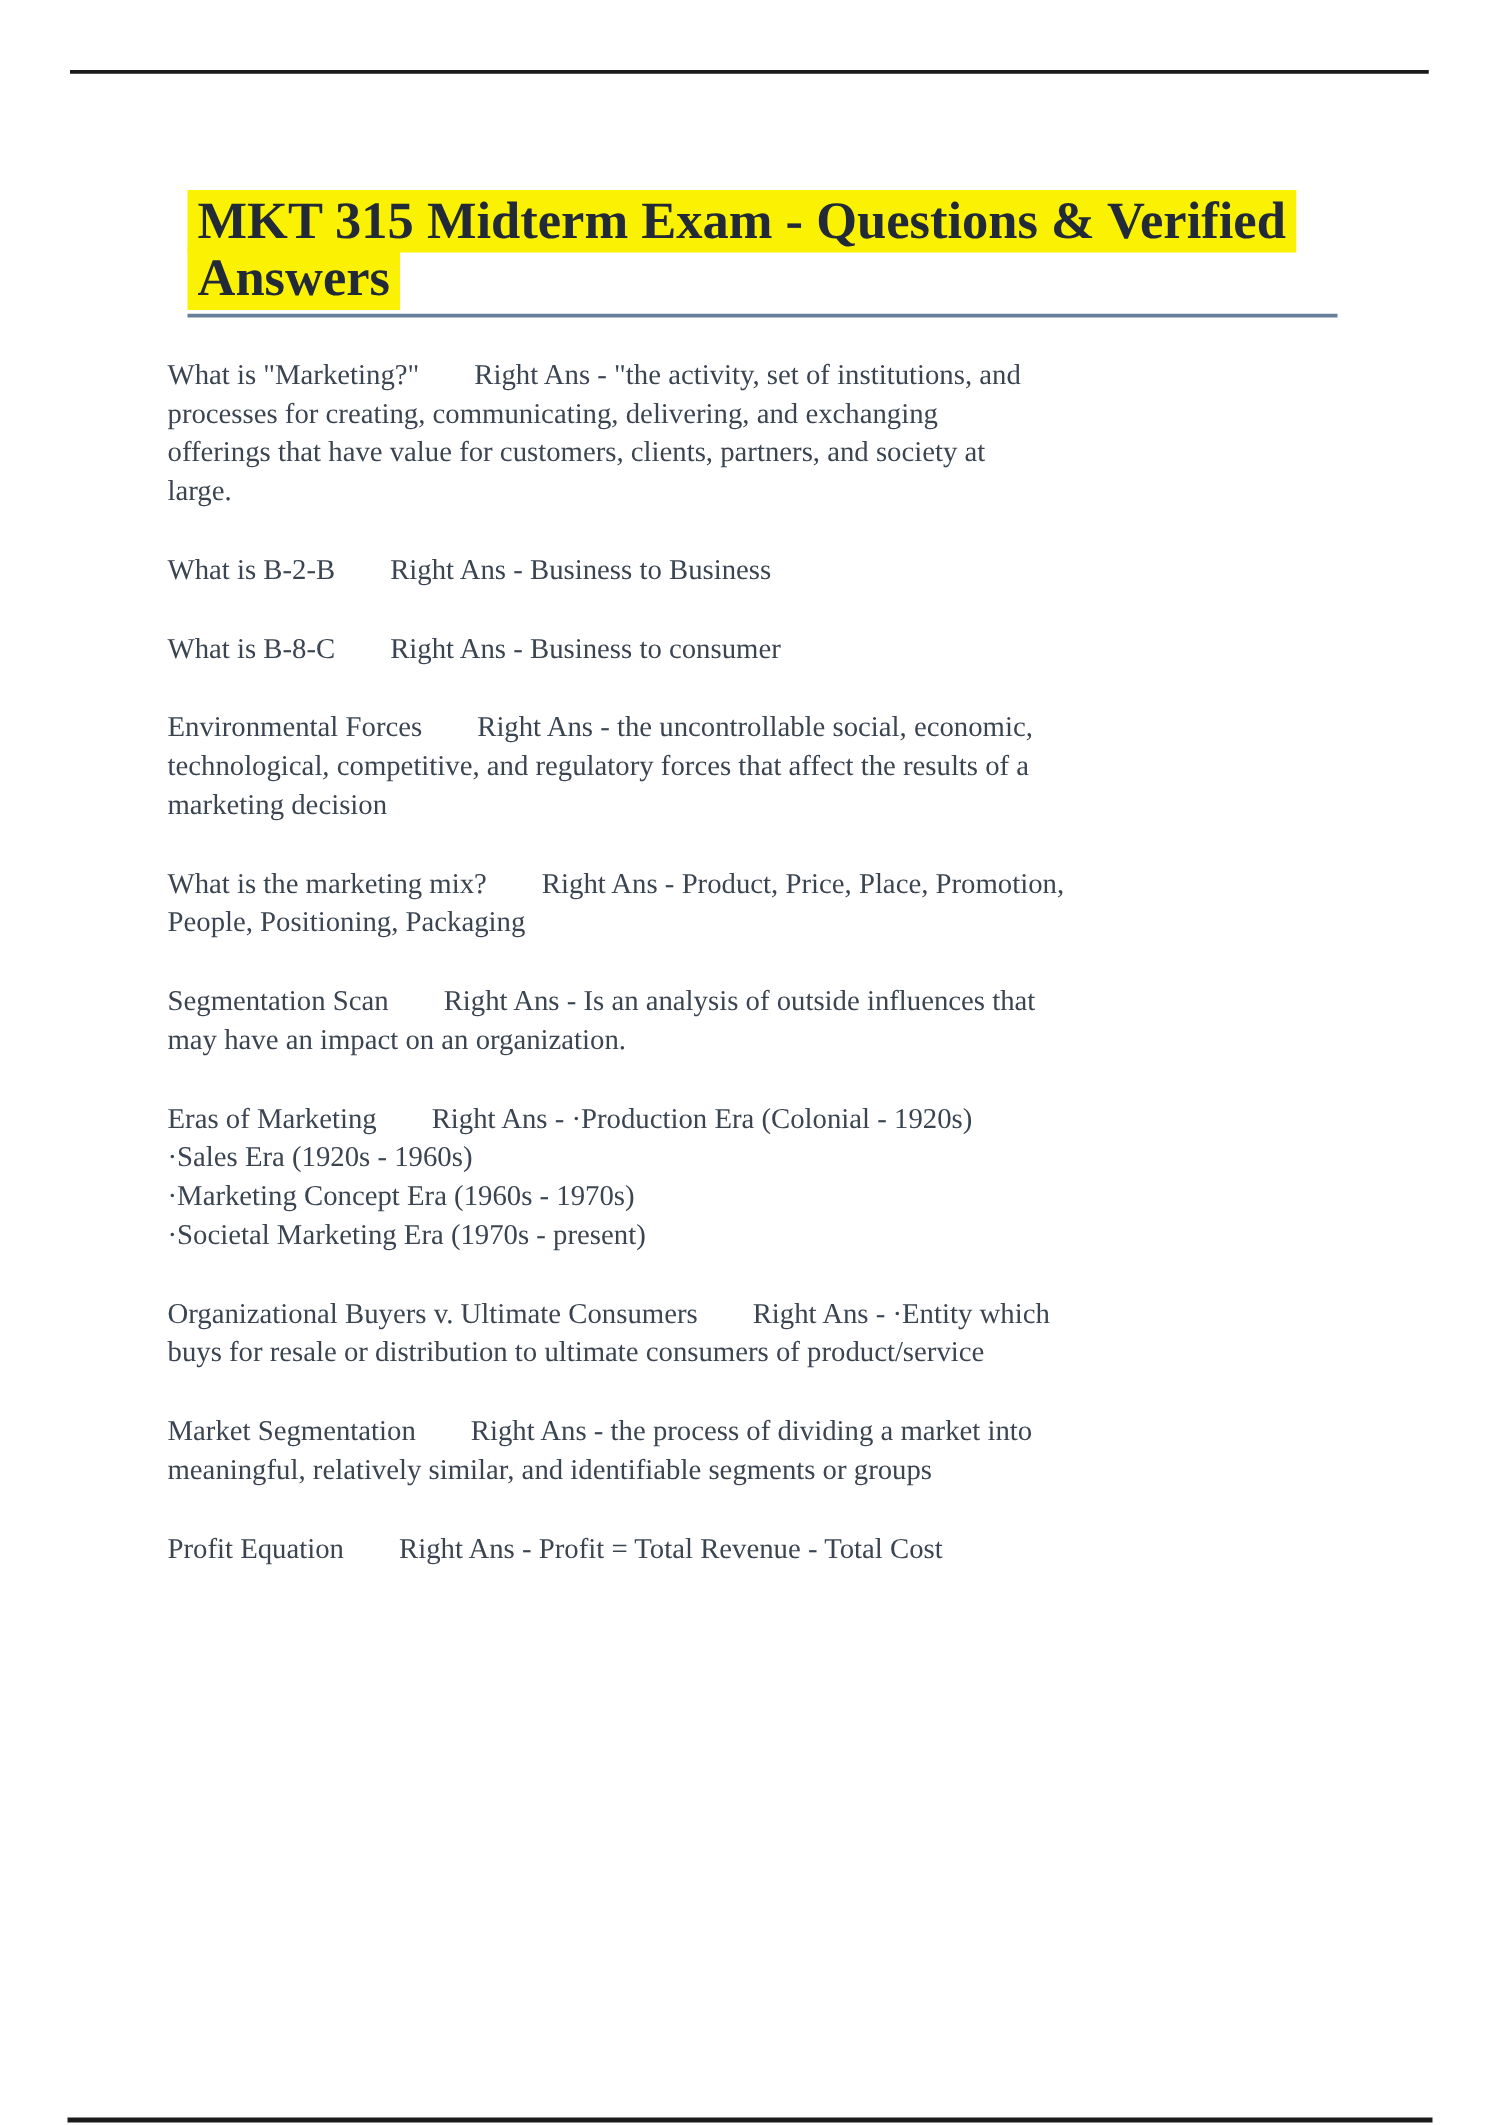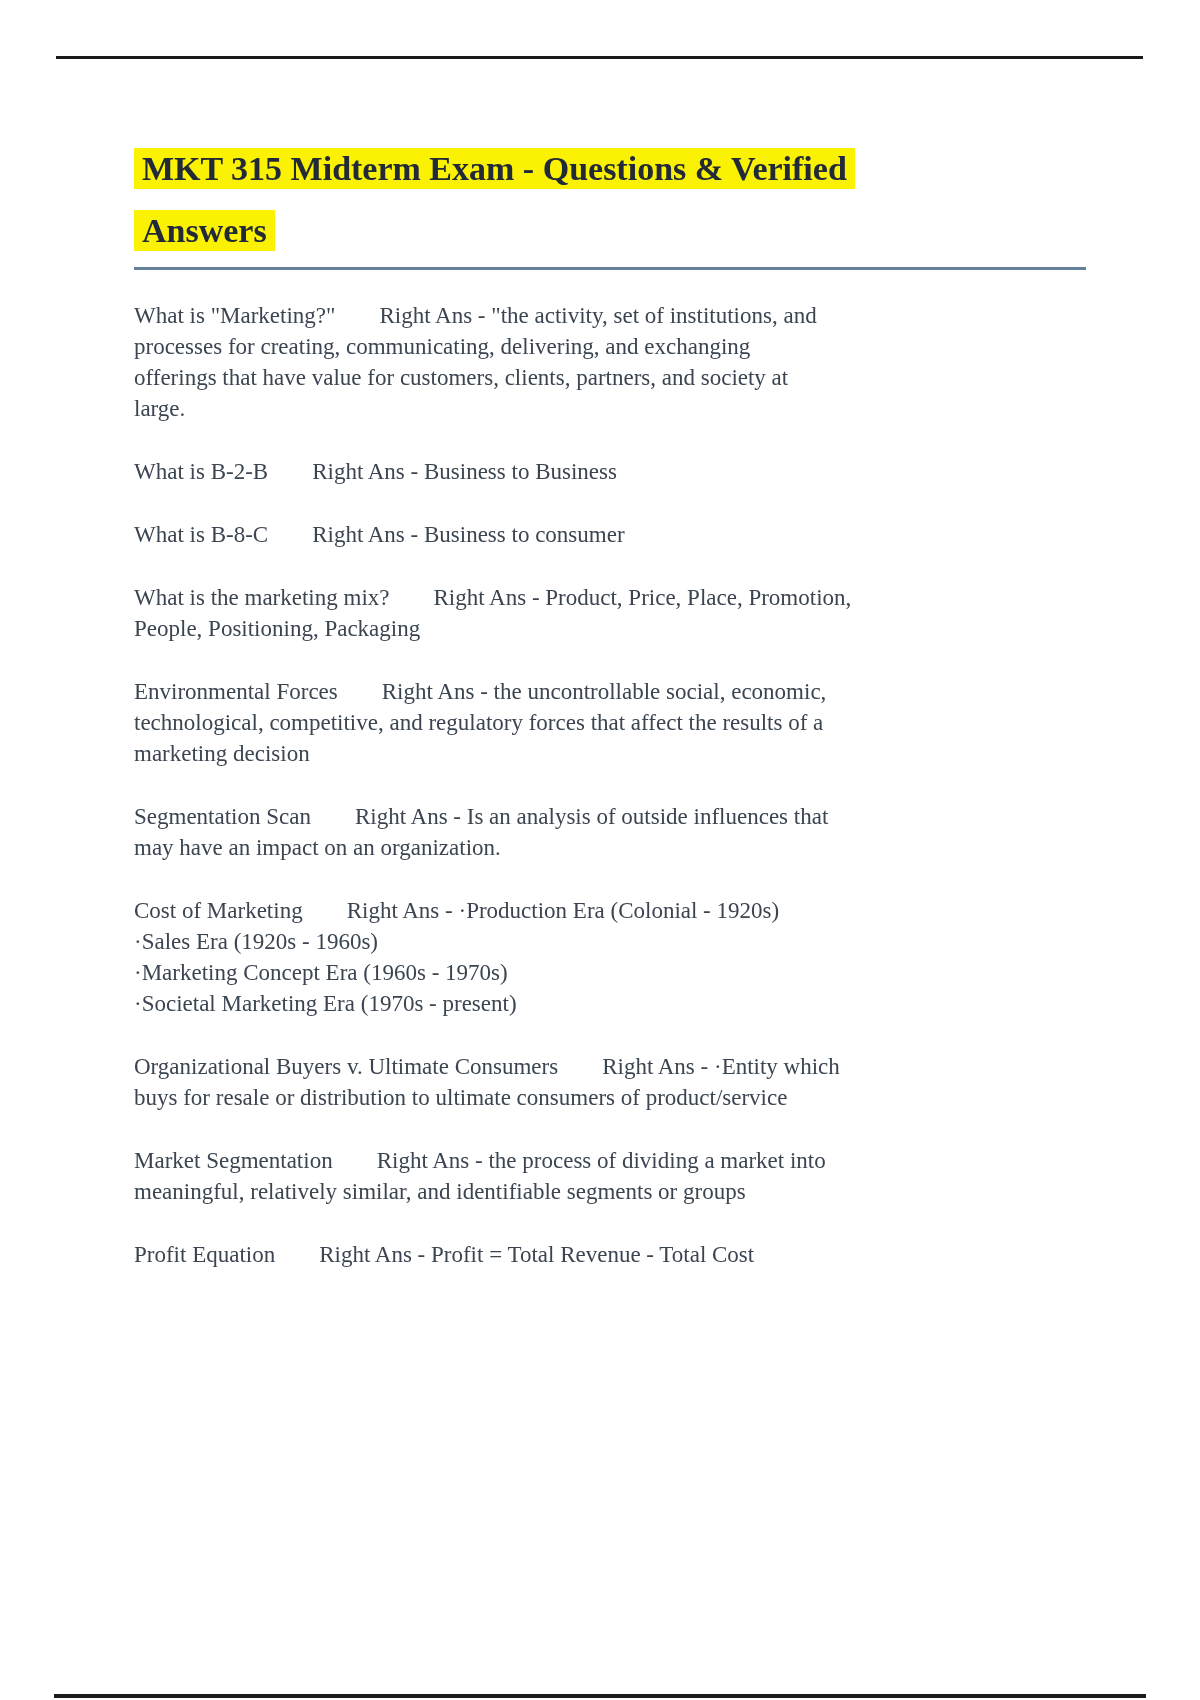--- a/index.html
+++ b/index.html
@@ -23,23 +23,23 @@
     width:1087px;height:3px;background:var(--rule);
   }
   .bottom-rule{
     position:absolute;left:54px;top:1694px;
     width:1092px;height:4px;background:var(--rule);
   }
   .content{
     position:absolute;left:134px;top:138px;width:952px;
   }
   h1.doc-title{
-    margin:0;
-    font-size:34px;font-weight:bold;
-    line-height:62px;
+    margin:16px;
+    font-size:42px;font-weight:bold;
+    line-height:46px;
     color:var(--title-ink);
     white-space:pre-line;
     padding-bottom:5px;
     border-bottom:3px solid var(--underline);
   }
   h1.doc-title mark{
     background:var(--hl);
     color:inherit;
     padding:2px 8px;
     -webkit-box-decoration-break:clone;
@@ -70,31 +70,31 @@
   <div class="qa-list">
   <p class="para"><span class="q">What is "Marketing?"</span><span class="gap"></span><span class="ans">Right Ans - "the activity, set of institutions, and
 processes for creating, communicating, delivering, and exchanging
 offerings that have value for customers, clients, partners, and society at
 large.</span></p>
 
   <p class="para"><span class="q">What is B-2-B</span><span class="gap"></span><span class="ans">Right Ans - Business to Business</span></p>
 
   <p class="para"><span class="q">What is B-8-C</span><span class="gap"></span><span class="ans">Right Ans - Business to consumer</span></p>
 
-  <p class="para"><span class="q">What is the marketing mix?</span><span class="gap"></span><span class="ans">Right Ans - Product, Price, Place, Promotion,
-People, Positioning, Packaging</span></p>
-
   <p class="para"><span class="q">Environmental Forces</span><span class="gap"></span><span class="ans">Right Ans - the uncontrollable social, economic,
 technological, competitive, and regulatory forces that affect the results of a
 marketing decision</span></p>
 
+  <p class="para"><span class="q">What is the marketing mix?</span><span class="gap"></span><span class="ans">Right Ans - Product, Price, Place, Promotion,
+People, Positioning, Packaging</span></p>
+
   <p class="para"><span class="q">Segmentation Scan</span><span class="gap"></span><span class="ans">Right Ans - Is an analysis of outside influences that
 may have an impact on an organization.</span></p>
 
-  <p class="para"><span class="q">Cost of Marketing</span><span class="gap"></span><span class="ans">Right Ans - ·Production Era (Colonial - 1920s)
+  <p class="para"><span class="q">Eras of Marketing</span><span class="gap"></span><span class="ans">Right Ans - ·Production Era (Colonial - 1920s)
 ·Sales Era (1920s - 1960s)
 ·Marketing Concept Era (1960s - 1970s)
 ·Societal Marketing Era (1970s - present)</span></p>
 
 
   <p class="para"><span class="q">Organizational Buyers v. Ultimate Consumers</span><span class="gap"></span><span class="ans">Right Ans - ·Entity which
 buys for resale or distribution to ultimate consumers of product/service</span></p>
 
   <p class="para"><span class="q">Market Segmentation</span><span class="gap"></span><span class="ans">Right Ans - the process of dividing a market into
 meaningful, relatively similar, and identifiable segments or groups</span></p>

